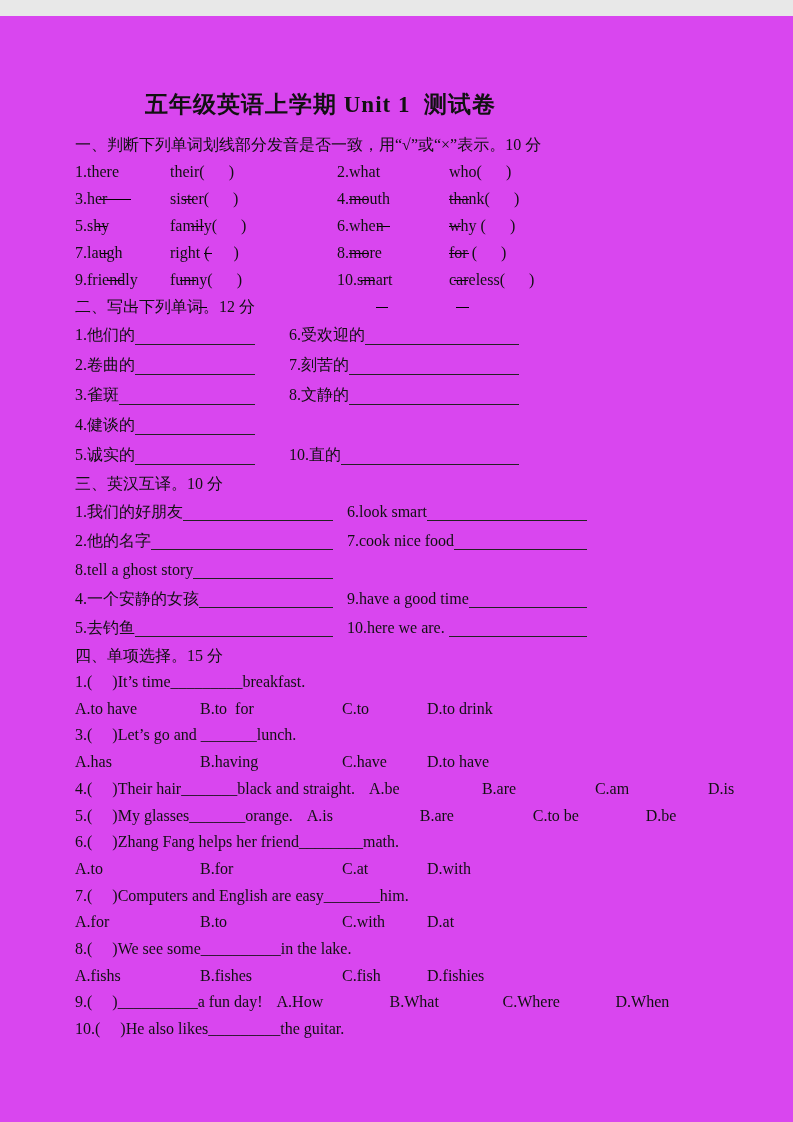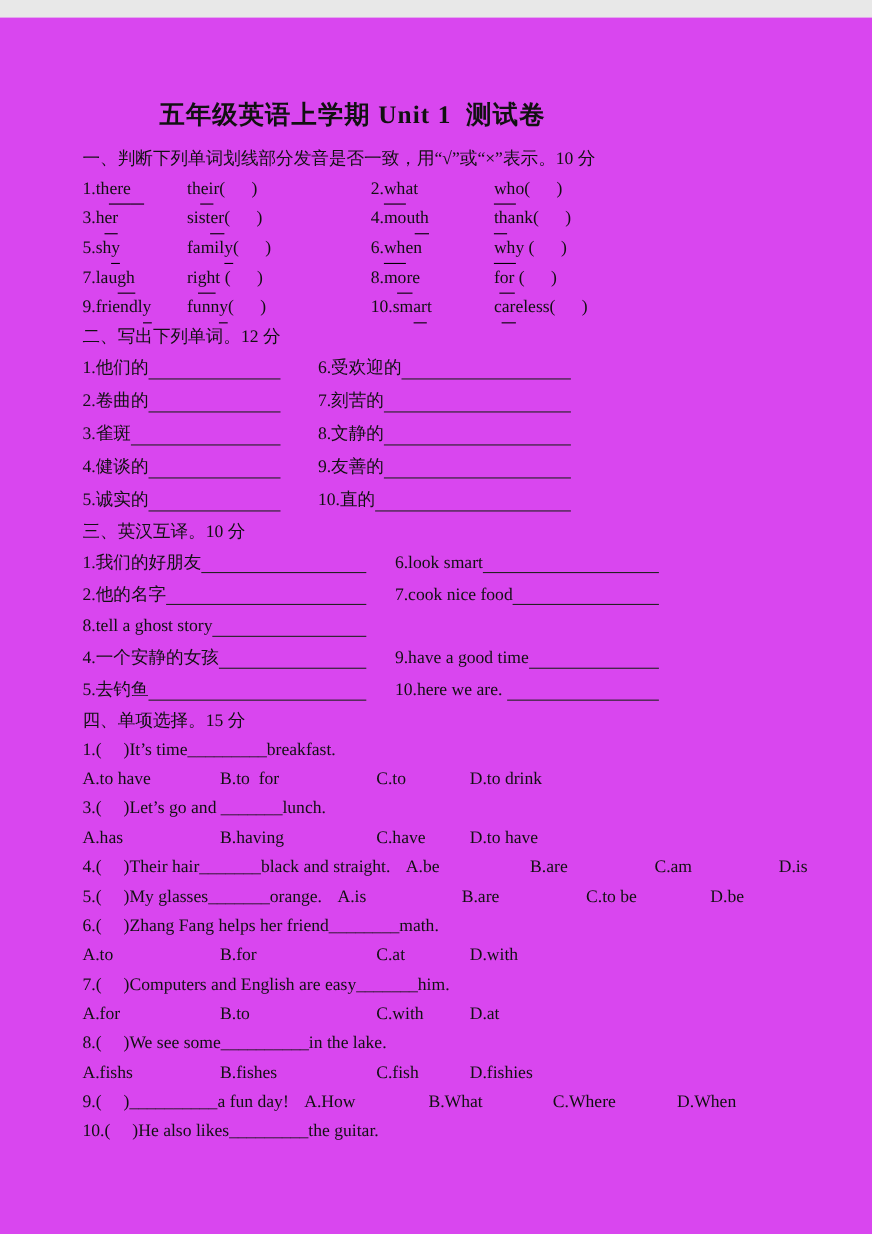--- a/index.html
+++ b/index.html
@@ -7,25 +7,25 @@
     width:793px;height:1122px;margin:16px auto;background:#d946ef;color:#111;
     box-sizing:border-box;padding:73px 50px 0 75px;
     font-family:"Liberation Serif","DejaVu Serif",serif;
     font-size:16px;overflow:hidden;
   }
   .title{font-size:23px;font-weight:bold;margin:0 0 11px 70px;letter-spacing:1px;white-space:pre;}
   .heading{line-height:27px;white-space:pre;}
   
   .s1-row{display:grid;grid-template-columns:95px 167px 112px 1fr;line-height:27px;}
   .s1-row > span{white-space:pre;}
-  .u{border-bottom:1px solid #000;padding-bottom:5px;text-align:center;}
+  .u{border-bottom:1px solid #000;padding-bottom:19px;text-align:center;}
   
   .frow{display:grid;}
   .frow-s2{grid-template-columns:180px 230px;column-gap:34px;line-height:30px;}
-  .frow-s3{grid-template-columns:258px 240px;column-gap:26px;line-height:29px;}
+  .frow-s3{grid-template-columns:258px 240px;column-gap:14px;line-height:29px;}
   .fcell{display:flex;}
   .flabel{white-space:pre;}
   .fill{flex:1;border-bottom:1px solid #222;margin-bottom:5px;}
   
   .s4-line{line-height:26.7px;white-space:pre;}
   .s4-line span{display:inline-block;white-space:pre;}
   .o0{width:125px;}
   .o1{width:142px;}
   .o2{width:85px;}
   .o3{width:auto;}
@@ -103,24 +103,20 @@
         <span class="fcell">
           <span class="flabel">8.文静的</span>
           <span class="fill"></span>
         </span>
       </div>
       <div class="frow frow-s2">
         <span class="fcell">
           <span class="flabel">4.健谈的</span>
           <span class="fill"></span>
         </span>
-        <span class="fcell">
-          <span class="flabel">9.友善的</span>
-          <span class="fill"></span>
-        </span>
       </div>
       <div class="frow frow-s2">
         <span class="fcell">
           <span class="flabel">5.诚实的</span>
           <span class="fill"></span>
         </span>
         <span class="fcell">
           <span class="flabel">10.直的</span>
           <span class="fill"></span>
         </span>

